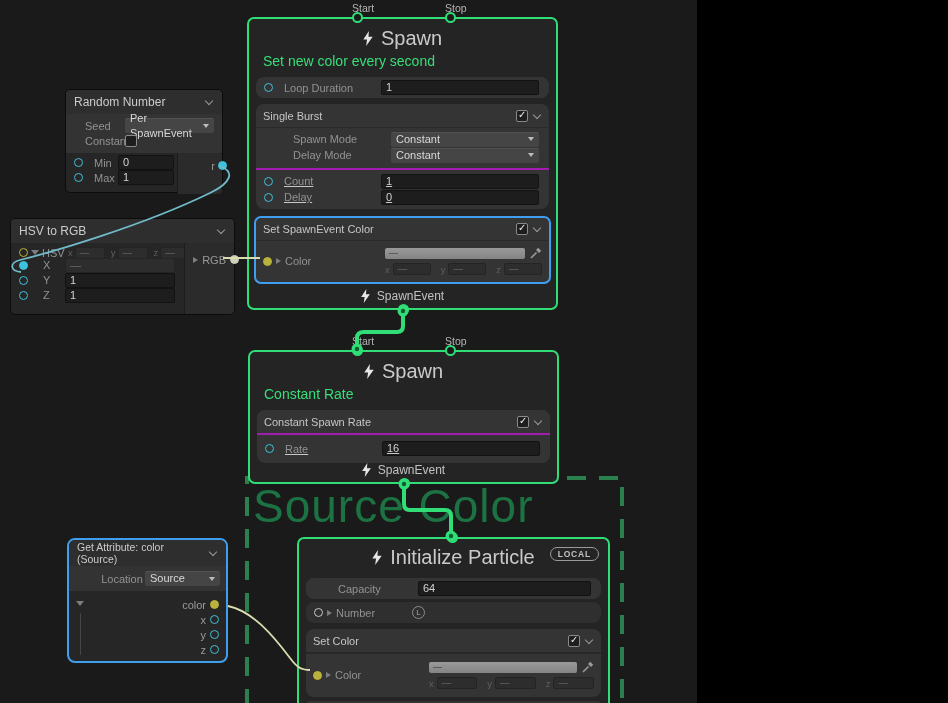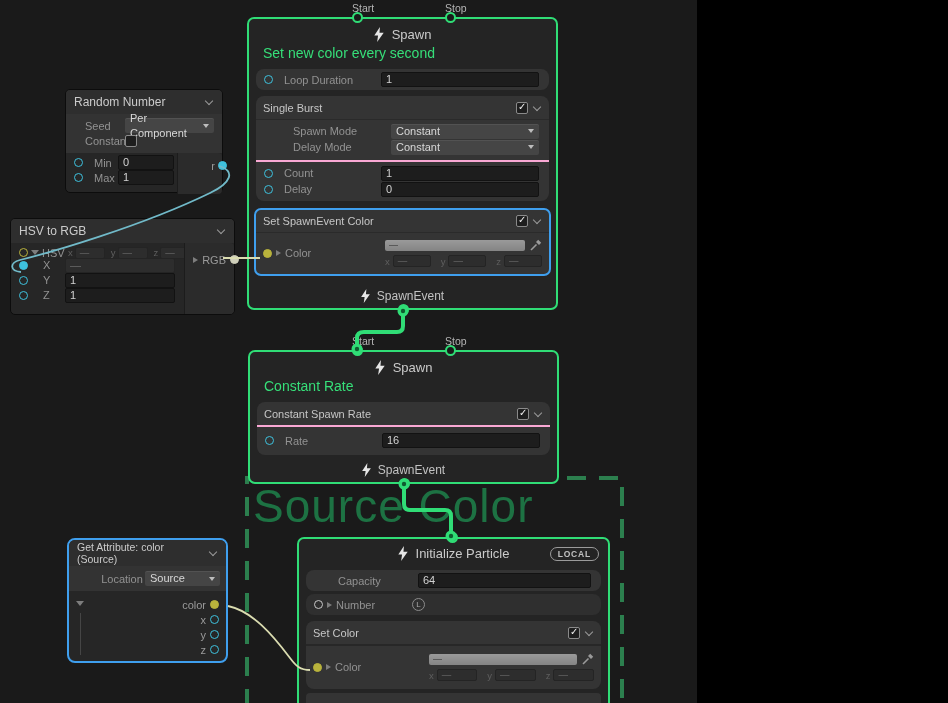--- a/index.html
+++ b/index.html
@@ -19,32 +19,32 @@
   .node { position:absolute; z-index:3; background:#242424; border:2px solid #30dd76;
           border-radius:7px; color:#c8c8c8; }
   .node.op { background:#262626; border:1px solid #0c0c0c; border-radius:5px; }
   .node.selected { border:2px solid #3f9fee; }
 
   .titlebar { height:24px; display:flex; align-items:center; padding:0 8px;
               background:#2e2e2e; border-radius:4px 4px 0 0; font-size:12px; color:#cbcbcb; }
   .titlebar .sp { flex:1; }
 
   .ctx-title { display:flex; justify-content:center; align-items:center; gap:8px;
-               padding-top:8px; font-size:13px; color:#cacaca; }
+               padding-top:8px; font-size:20px; color:#cacaca; }
   .ctx-sub { font-size:14px; color:#36df79; padding:3px 0 5px 14px; }
   .ctx-footer { position:absolute; bottom:5px; left:0; right:0; display:flex;
                 justify-content:center; align-items:center; gap:7px; font-size:12px; color:#c2c2c2; }
 
   .block { background:#343434; border-radius:8px; margin:3px 7px; position:relative; }
   .block.selected-block { border:2px solid #3f9fee; border-radius:7px; margin:7px 5px; }
   .block-header { display:flex; align-items:center; height:23px; padding:0 7px;
                   font-size:11px; color:#c6c6c6; }
   .block-header .sp { flex:1; }
   .settings { padding:3px 0 5px 0; border-top:1px solid #2a2a2a; }
-  .props { border-top:2px solid #f9a8d4; padding:3px 0 4px 0; }
+  .props { border-top:2px solid #a21caf; padding:3px 0 4px 0;text-decoration:underline; }
 
   .row { display:flex; align-items:center; height:17px; padding:0 8px; font-size:11px; color:#929292; }
   .row.tall { height:21px; }
   .rlabel { margin-left:11px; }
 
   
   .port { width:9px; height:9px; border-radius:50%; border:1.6px solid #3ec1dd; flex:none; }
   .port.filled { background:#3ec1dd; }
   .port.yellow { border-color:#b9b33c; }
   .port.yellow.filled { background:#b9b33c; }
@@ -223,21 +223,21 @@
   <div class="node op" style="left:65px;top:89px;width:158px;height:104px;">
     <div class="titlebar">
       <span>Random Number</span>
       <span class="sp"></span>
       <span class="caret-down"></span>
     </div>
     <div style="background:#333;padding:4px 0 5px 0;">
       <div class="row" style="height:15px;">
         <span style="margin-left:11px;width:40px;">Seed</span>
         <span class="dropdown" style="flex:1;margin-right:0;">
-          <span>Per Component</span>
+          <span>Per SpawnEvent</span>
               <span class="sp"></span>
               <span class="dd-caret"></span>
         </span>
       </div>
       <div class="row" style="height:15px;">
         <span style="margin-left:11px;width:40px;">Constant</span>
         <span class="checkbox"></span>
       </div>
     </div>
     <div style="position:relative;height:41px;">

